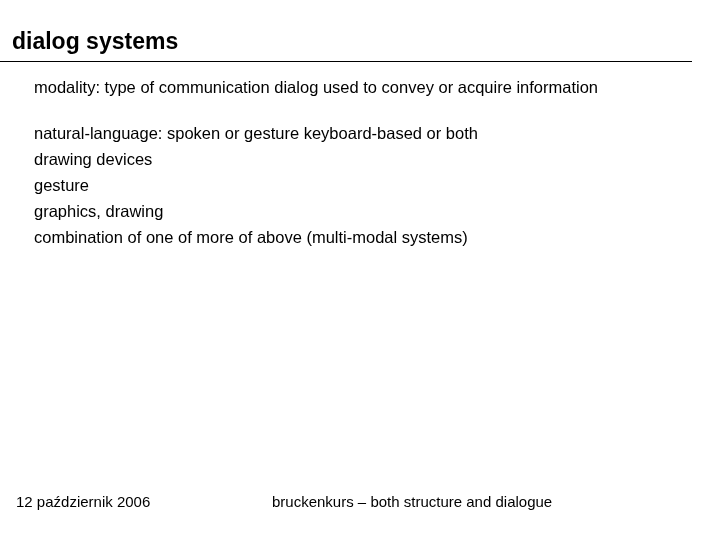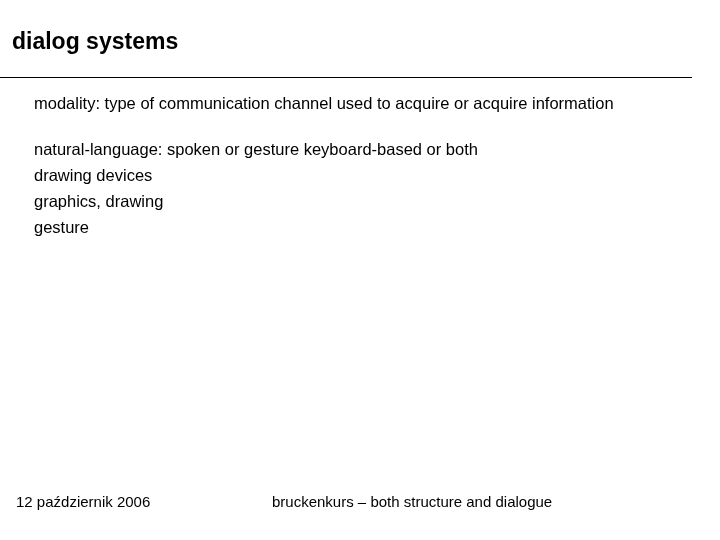--- a/index.html
+++ b/index.html
@@ -13,21 +13,21 @@
     }
     .slide {
       width: 720px;
       height: 540px;
       position: relative;
       padding: 0;
     }
     .title {
       font-size: 23px;
       font-weight: bold;
-      padding: 28px 0 22px 12px;
+      padding: 28px 0 6px 12px;
       border-bottom: 1.5px solid #000;
       width: 692px;
       margin-left: 0;
     }
     .body {
       padding: 14px 0 0 34px;
       font-size: 16.5px;
       line-height: 1.45;
     }
     .lead {
@@ -51,23 +51,24 @@
     .footer-center {
       flex: 1;
     }
   </style>
 </head>
 <body>
 
 <div class="slide">
   <div class="title">dialog systems</div>
   <div class="body">
-    <div class="lead">modality: type of communication channel used to acquire or acquire information</div>
+    <div class="lead">modality: type of communication dialog used to convey or acquire information</div>
     <div class="item">natural-language:  spoken or gesture keyboard-based or both</div>
     <div class="item">drawing devices</div>
+    <div class="item">gesture</div>
     <div class="item">graphics, drawing</div>
-    <div class="item">gesture</div>
+    <div class="item">combination of one of more of above (multi-modal systems)</div>
   </div>
   <div class="footer">
     <div class="footer-left">12 październik 2006</div>
     <div class="footer-center">bruckenkurs – both structure and dialogue</div>
   </div>
 </div>
 
 </body></html>

